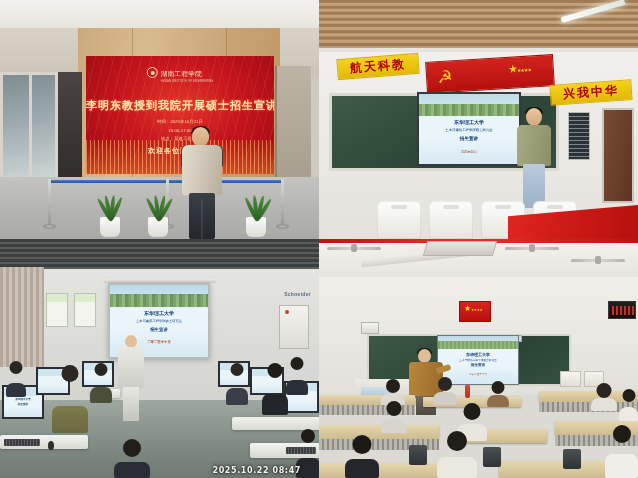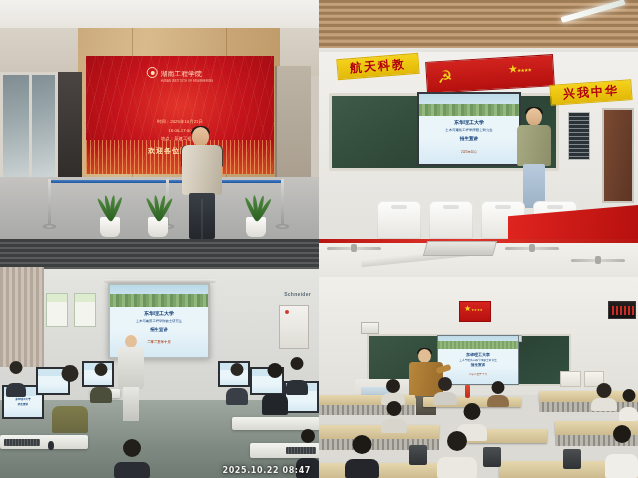--- a/index.html
+++ b/index.html
@@ -416,21 +416,21 @@
   .p3-kb{
     position:absolute; height:7px;
     background: repeating-linear-gradient(90deg,#3b3f42 0 2px,#5a5f63 2px 3px);
     border-radius:1px;
   }
   .p3-mouse{
     position:absolute; width:6px;height:9px;border-radius:50% 50% 45% 45%;
     background:#2b2f33;
   }
   .p3-stamp{
-    position:absolute; right:8px; bottom:3px;
+    position:absolute; right:18px; bottom:3px;
     color:#f3f3f3; font-size:8px; font-weight:bold; letter-spacing:.6px;
     text-shadow:0 0 2px rgba(0,0,0,.9), 0 0 5px rgba(0,0,0,.7);
     font-family:"DejaVu Sans", sans-serif;
   }
 
   
   .p4 { background: #dcdad4; }
   .p4-ceil{
     position:absolute; left:0; top:0; width:100%; height:44px;
     background: linear-gradient(#f2f1ec,#e5e4de);
@@ -597,20 +597,21 @@
 
     <div class="p1-screen">
       <div class="p1-fireworks"></div>
       <div class="p1-logo">
         <span class="p1-logo-mark"></span>
         <span>
           <span class="p1-logo-cn">湖南工程学院</span>
           <span class="p1-logo-en">HUNAN INSTITUTE OF ENGINEERING</span>
         </span>
       </div>
+      <div class="p1-head2">李明东教授到我院开展硕士招生宣讲</div>
       <div class="p1-meta">
         <div>时间：2025年10月21日</div>
         <div>16:00-17:00</div>
         <div>地点：新建工楼605</div>
       </div>
       <div class="p1-welcome">欢迎各位同学参加</div>
     </div>
 
     <div class="p1-rope"></div>
     <div class="p1-post" style="left:48px"></div>

